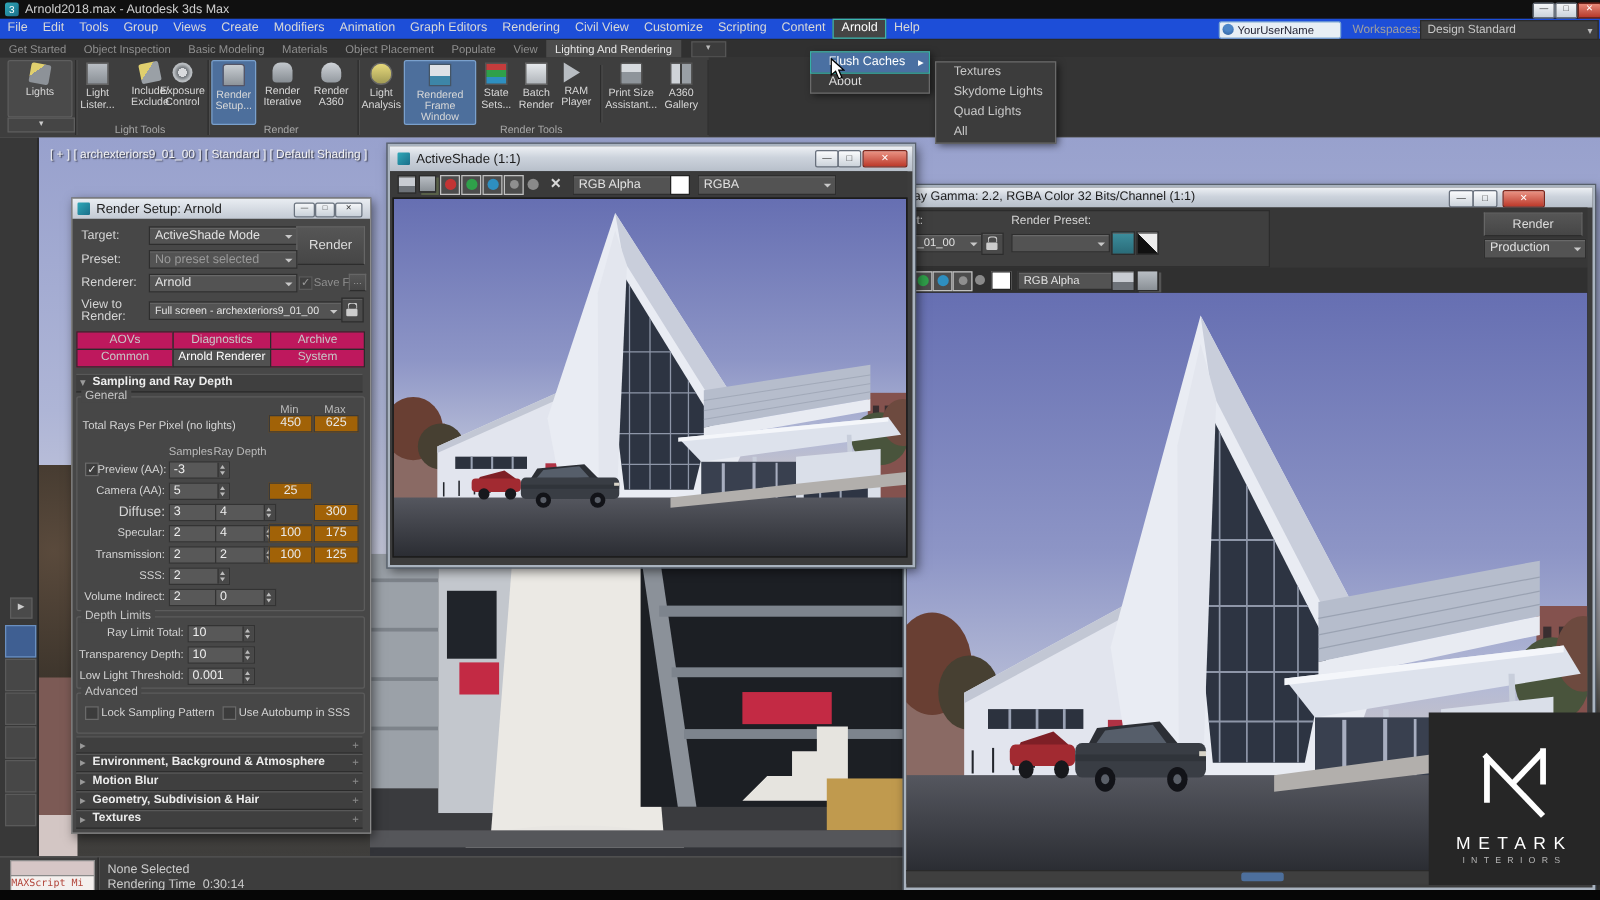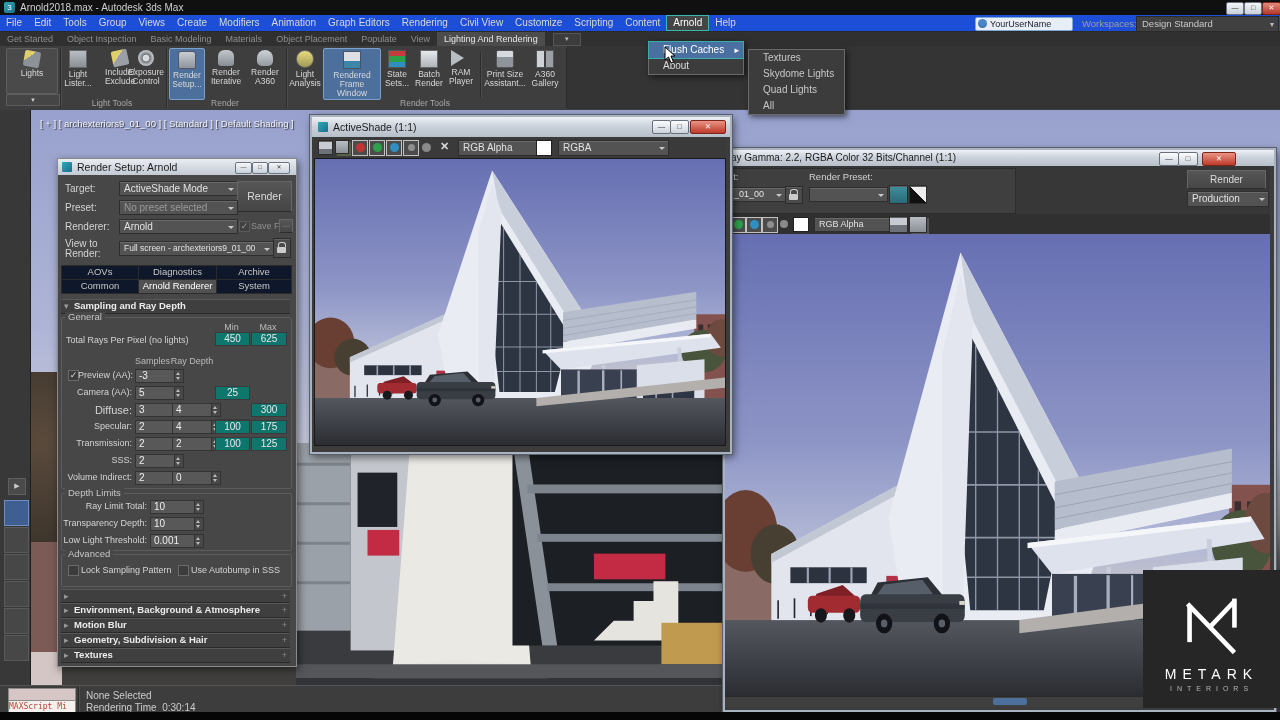--- a/index.html
+++ b/index.html
@@ -29,31 +29,31 @@
   .rbtn .ric{width:16px;height:16px;margin:2px 0 2px;}
   .rbtn.blue{background:#4d6f9c;border:1px solid #7aa0cc;border-radius:2px;}
   .rglabel{position:absolute;top:52px;height:11px;font-size:8.5px;color:#a8a8a8;text-align:center;line-height:11px;}
   
   .dd{position:absolute;background:#535353;border:1px solid #2e2e2e;box-shadow:inset 0 1px 0 #696969;color:#e2e2e2;font-size:10px;line-height:13px;padding:0 13px 0 4px;white-space:nowrap;overflow:hidden;}
   .dd .ar{position:absolute;right:3px;top:50%;margin-top:-1px;width:0;height:0;border:3px solid transparent;border-top-color:#c8c8c8;}
   .fld{position:absolute;background:#585858;border:1px solid #333;color:#eee;font-size:10px;line-height:12px;padding:0 10px 0 3px;overflow:hidden;}
   .spin{position:absolute;right:0;top:0;bottom:0;width:8px;background:#484848;border-left:1px solid #333;}
   .spin .u{position:absolute;left:1px;top:2px;width:0;height:0;border:2.5px solid transparent;border-bottom:3px solid #bbb;border-top:none;}
   .spin .d{position:absolute;left:1px;bottom:2px;width:0;height:0;border:2.5px solid transparent;border-top:3px solid #bbb;border-bottom:none;}
-  .cell{position:absolute;background:#0f766e;border:1px solid #3a3a3a;color:#e8e8e8;font-size:10px;line-height:12px;text-align:center;}
+  .cell{position:absolute;background:#a16207;border:1px solid #3a3a3a;color:#e8e8e8;font-size:10px;line-height:12px;text-align:center;}
   .lbl{position:absolute;color:#d4d4d4;font-size:10px;white-space:nowrap;}
   .lblr{text-align:right;}
   .cb{position:absolute;width:9px;height:9px;background:#3c3c3c;border:1px solid #6a6a6a;color:#ddd;font-size:9px;line-height:9px;text-align:center;}
   .grp{position:absolute;border:1px solid #5c5c5c;border-radius:2px;}
   .grplbl{position:absolute;background:#474747;padding:0 3px;color:#c6c6c6;font-size:9.5px;line-height:10px;}
   .rollout{position:absolute;background:#3f3f3f;border-top:1px solid #585858;border-bottom:1px solid #2a2a2a;color:#ececec;font-size:9.5px;font-weight:bold;line-height:12px;}
   .rollout .ra{position:absolute;left:3px;top:0;font-weight:normal;color:#9a9a9a;font-size:9px;}
   .rollout .rtext{position:absolute;left:13px;top:0;white-space:nowrap;}
   .rollout .rp{position:absolute;right:3px;top:0;font-weight:normal;color:#8a8a8a;font-size:9px;}
-  .tabbtn{position:absolute;background:#0f172a;border:1px solid #2b2b2b;color:#c8c8c8;font-size:9.5px;line-height:12px;text-align:center;}
+  .tabbtn{position:absolute;background:#be185d;border:1px solid #2b2b2b;color:#c8c8c8;font-size:9.5px;line-height:12px;text-align:center;}
   .tabbtn.on{background:#515151;color:#fff;}
   .pushbtn{position:absolute;background:linear-gradient(#565656,#464646);border:1px solid #666;border-bottom-color:#2d2d2d;color:#ddd;text-align:center;}
   
   .w7{position:absolute;background:#3c3c3c;border:2px solid #a9b3bf;outline:1px solid #57606c;box-shadow:2px 3px 8px rgba(0,0,0,.55);}
   .w7title{position:absolute;left:0;right:0;top:0;height:18px;background:linear-gradient(#eef1f5,#ccd3dc 45%,#b7bfca);color:#1c1c1c;font-size:10.5px;line-height:18px;}
   .w7btn{position:absolute;height:12px;border-radius:2px;border:1px solid #68707c;background:linear-gradient(#fbfcfd,#ccd3db);color:#333;font-size:7.5px;line-height:11px;text-align:center;}
   .w7btn.red{background:linear-gradient(#ea9384,#bc3a2b);border-color:#7c251b;color:#fff;}
   .toolbar{position:absolute;background:#3a3a3a;}
   .chbtn{position:absolute;width:14px;height:14px;background:#4c4c4c;border:1px solid #c2c2c2;}
   .chbtn .circ{display:block;width:9px;height:9px;border-radius:50%;margin:1.5px auto;}

